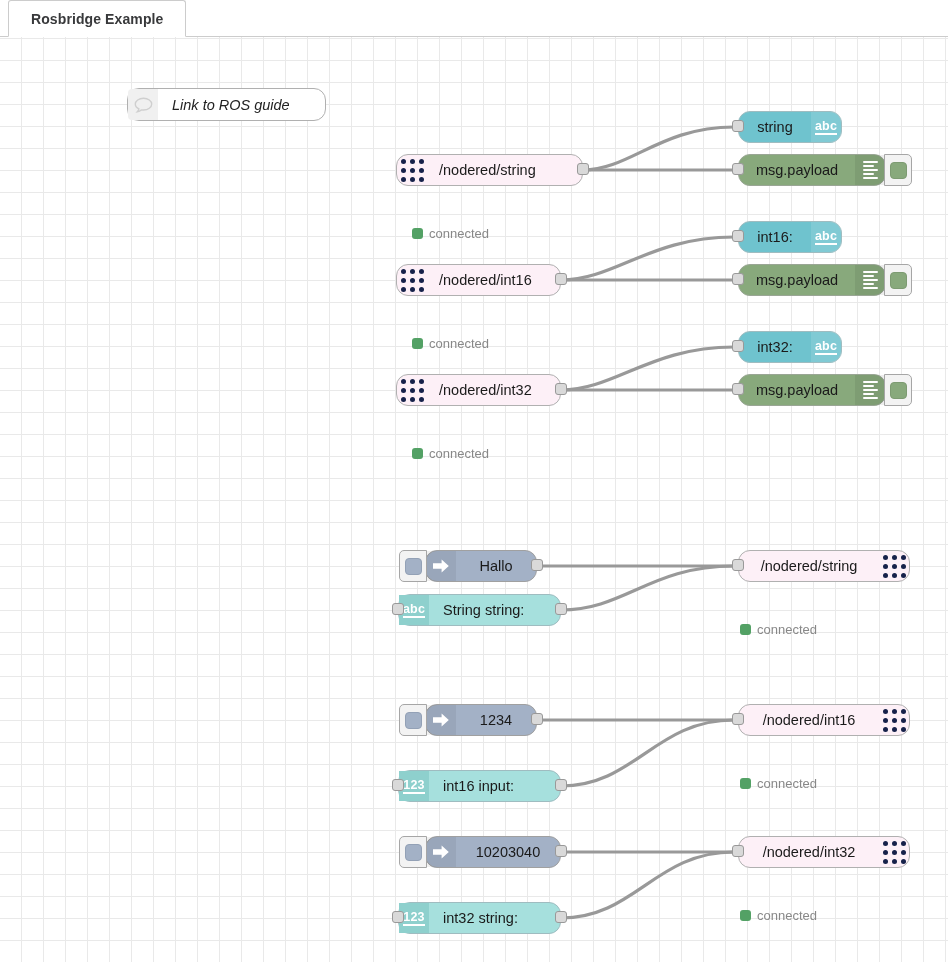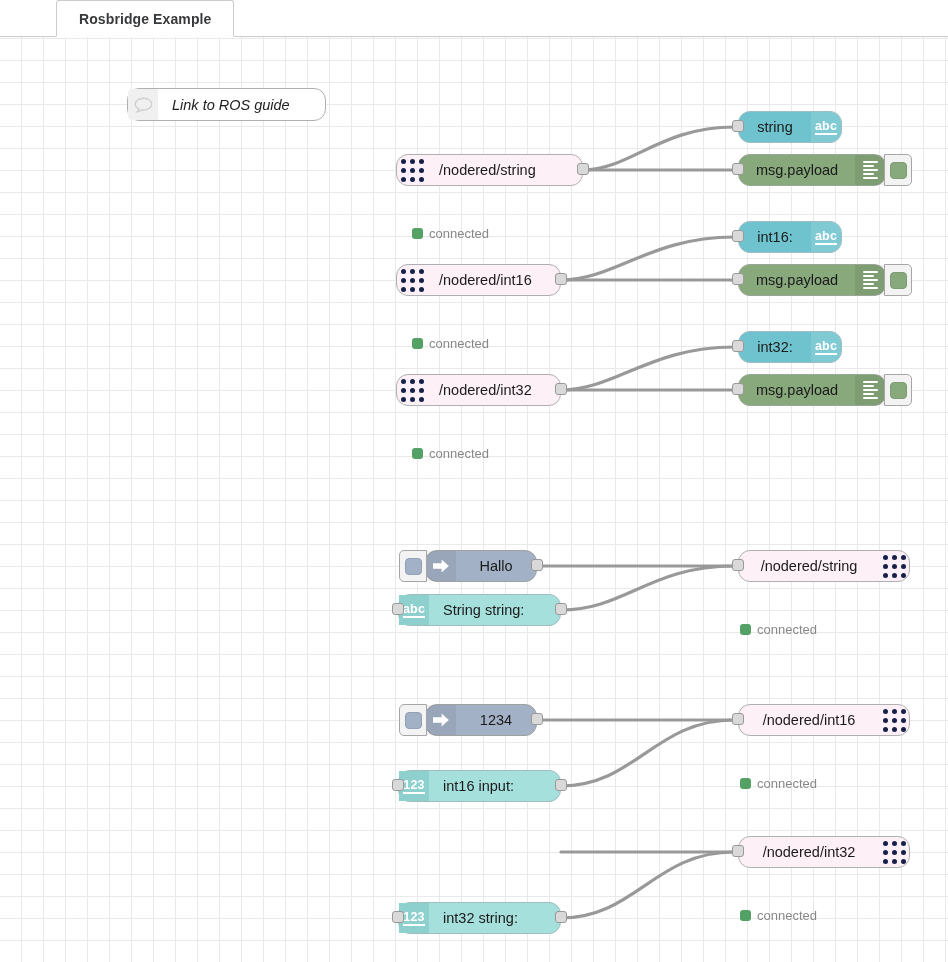--- a/index.html
+++ b/index.html
@@ -16,21 +16,21 @@
     position:absolute;left:0;top:0;width:948px;height:37px;
     background:#ffffff;border-bottom:1px solid #cccccc;
     box-sizing:border-box;
   }
   .tab{
     position:absolute;left:8px;top:0;height:37px;
     padding:0 22px;display:flex;align-items:center;
     background:#ffffff;
     border:1px solid #cccccc;border-bottom:1px solid #ffffff;
     border-top-left-radius:3px;border-top-right-radius:3px;
-    box-sizing:border-box;z-index:3;margin-left:48px;
+    box-sizing:border-box;z-index:3;
   }
   .tab-label{
     font-size:14px;font-weight:bold;color:#38393b;
     letter-spacing:.1px;white-space:nowrap;
   }
 
   
   .canvas{
     position:absolute;left:0;top:37px;width:948px;height:925px;
     background-color:#ffffff;
@@ -400,20 +400,32 @@
           <i></i>
           <i></i>
       </div>
       <span class="port in"></span>
     </div>
     <div class="status" style="left:740px;top:739px;">
       <span class="dot"></span>
       <span>connected</span>
     </div>
 
+    <div class="node inject" style="left:425px;top:799px;width:136px;">
+      <div class="arrowbox">
+        <svg width="18" height="16" viewBox="0 0 18 16">
+          <path d="M1 5.2 h8.6 V1.6 L16.8 8 l-7.2 6.4 V10.8 H1 Z" fill="#ffffff"></path>
+        </svg>
+      </div>
+      <div class="label">10203040</div>
+      <span class="port out"></span>
+      <span class="inj-btn">
+          <i></i>
+        </span>
+    </div>
 
     <div class="node teal-light" style="left:398px;top:865px;width:163px;">
       <div class="icon-box">
         <span class="abcicon">123</span>
       </div>
       <div class="label">int32 string:</div>
       <span class="port in"></span>
       <span class="port out"></span>
     </div>
 

